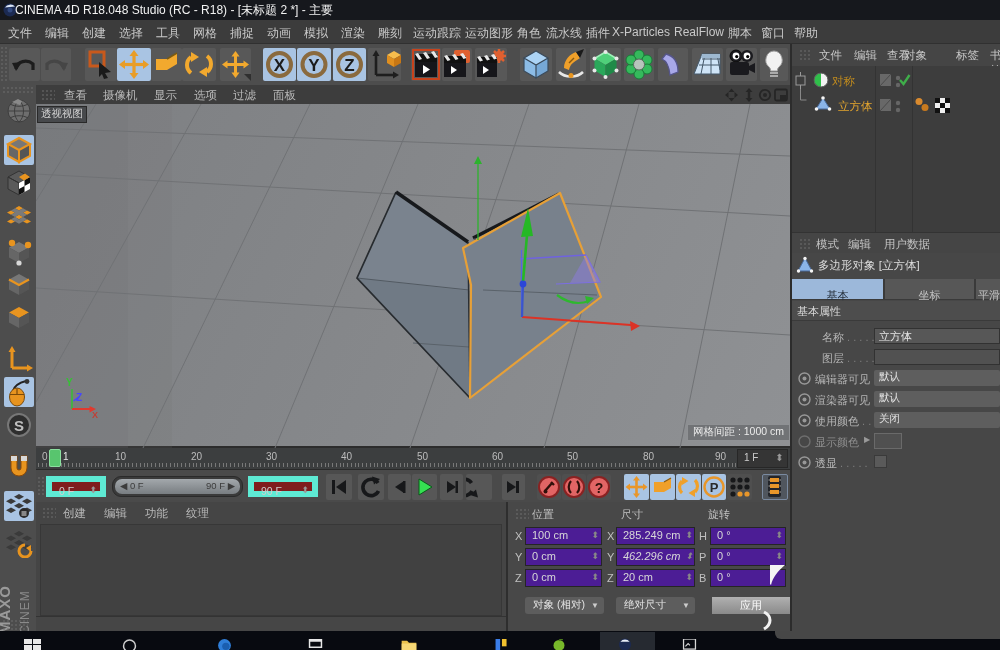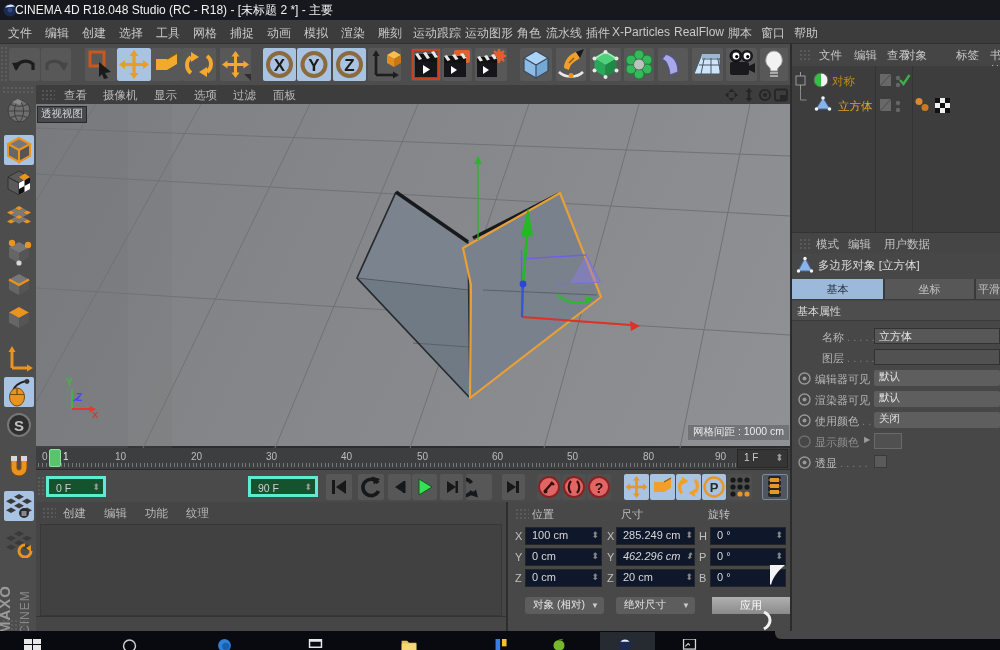--- a/index.html
+++ b/index.html
@@ -31,42 +31,42 @@
   .vmi { position:absolute; top:3px; color:#b9b9b9; font-size:11.5px; white-space:nowrap;}
   #viewport { left:36px; top:104px; width:754px; height:344px; background:linear-gradient(115deg,#7d7f82 0%,#85878a 45%,#8f9194 100%); border-bottom:2px solid #2c2c2c;}
   #vplabel { left:1px; top:2px; background:#47494c; border:1px solid #292929; color:#d2d2d2; font-size:10.5px; padding:0px 3px 1px 3px; }
   #gridlabel { right:0px; bottom:5px; background:#717376; border:1px solid #8f9194; color:#ebebeb; font-size:10.5px; padding:0 5px 1px 5px;}
 
   
   #ruler { left:36px; top:448px; width:754px; height:22px; background:#3c3e3f; border-bottom:1px solid #2a2a2a; }
   .rnum { position:absolute; top:3px; color:#bdbdbd; font-size:10px; }
   #onef { left:701px; top:1px; width:51px; height:19px; background:#353535; border:1px solid #272727; color:#cccccc; font-size:10px; padding:2px 0 0 6px; }
   #transport { left:36px; top:470px; width:754px; height:32px; background:#4a4a4a; }
-  .spin { position:absolute; top:6px; height:21px; background:#14532d; border:3px solid #5eead4; color:#cfcfcf; font-size:10.5px; padding-top:3px; padding-left:7px; }
+  .spin { position:absolute; top:6px; height:21px; background:#7f1d1d; border:6px solid #5eead4; color:#cfcfcf; font-size:10.5px; padding-top:3px; padding-left:7px; }
   .pbtn { position:absolute; top:4px; width:26px; height:26px; background:#575757; border-radius:2px; }
   .pbtn.blue { background:#a9c4e3; }
 
   
   #matman { left:36px; top:502px; width:470px; height:130px; background:#454545; }
   #matarea { left:4px; top:22px; width:462px; height:92px; background:#414141; border:1px solid #373737; }
   #statusbar { left:36px; top:616px; width:754px; height:16px; background:#464646; border-top:1px solid #333333; }
 
   
   #coords { left:506px; top:502px; width:284px; height:130px; background:#484848; border-left:2px solid #2e2e2e; }
   .clabel { position:absolute; color:#c0c0c0; font-size:11px;text-align:center; }
-  .cbox { position:absolute; height:18px; background:#0f172a; border:1px solid #252525; color:#d8d8d8; font-size:11px; padding:1px 0 0 6px; white-space:nowrap; overflow:hidden;}
+  .cbox { position:absolute; height:18px; background:#4c1d95; border:1px solid #252525; color:#d8d8d8; font-size:11px; padding:1px 0 0 6px; white-space:nowrap; overflow:hidden;}
   .cdrop { position:absolute; height:17px; background:#5d5d5d; border-radius:3px; color:#e2e2e2; font-size:10.5px; padding:1px 0 0 8px; white-space:nowrap;}
 
   
   #rightpanel { left:790px; top:44px; width:210px; height:594px; background:#474747; border-left:2px solid #2c2c2c; }
   #ommenu { position:absolute; left:0; top:0; width:210px; height:22px; background:#454545; }
   #omtree { position:absolute; left:0; top:22px; width:210px; height:166px; background:#3d3d3d; }
   .ommi { position:absolute; top:4px; color:#c5c5c5; font-size:11.5px; }
   #ammenu { position:absolute; left:0; top:188px; width:210px; height:21px; background:#454545; border-top:1px solid #333; }
-  .tab { position:absolute; top:0; height:20px; font-size:11px; text-align:center; padding-top:3px; }
+  .tab { position:absolute; top:0; height:20px; font-size:11px; text-align:center; padding-top:9px; }
   .arow { position:absolute; left:0; width:210px; height:21px; }
   .albl { position:absolute; top:3px; color:#b5b5b5; font-size:11px; white-space:nowrap;}
   .ainp { position:absolute; left:82px; top:1px; width:126px; height:16px; background:#575757; border:1px solid #323232; color:#e6e6e6; font-size:11px; padding:0 0 0 4px; }
   .adrop { position:absolute; left:82px; top:1px; width:126px; height:16px; background:#5e5e5e; border-radius:2px; color:#e2e2e2; font-size:10.5px; padding:0 0 0 5px; }
 
   
   #taskbar { left:0; top:631px; width:1000px; height:19px; background:#080a10; }
 </style>
 </head>
 <body>
@@ -515,20 +515,25 @@
   <span class="rnum" style="left:607px">80</span>
   <span class="rnum" style="left:679px">90</span>
   <div class="abs" style="left:2px;top:15px;width:700px;height:4px;background-image:repeating-linear-gradient(to right,#787878 0 1px,rgba(0,0,0,0) 1px 3.77px);"></div>
   <div class="abs" style="left:13px;top:1px;width:12px;height:18px;background:#58c56e;border:1px solid #8ce0a0;border-radius:2px;"></div>
   <span class="rnum" style="left:27px;color:#e8e8e8;">1</span>
   <div class="abs" id="onef">1 F&nbsp;&nbsp;&nbsp;&nbsp;&nbsp;&nbsp;<span style="color:#999">⬍</span></div>
 </div>
 <div class="abs" id="transport">
   <div class="abs grip" style="left:1px;top:6px;width:7px;height:20px;"></div>
   <div class="spin" style="left:10px;width:60px;">0 F<span style="position:absolute;right:3px;top:3px;color:#999;font-size:9px;">⬍</span></div>
+  <div class="abs" style="left:76px;top:6px;width:131px;height:21px;background:#3a3a3a;border:1px solid #2a2a2a;border-radius:9px;">
+    <div style="position:absolute;left:2px;top:2px;width:125px;height:15px;border-radius:7px;background:linear-gradient(#a3a8ac,#787d81);"></div>
+    <span style="position:absolute;left:7px;top:3px;font-size:9.5px;color:#3c3c3c;">◀ 0 F</span>
+    <span style="position:absolute;right:7px;top:3px;font-size:9.5px;color:#3c3c3c;">90 F ▶</span>
+  </div>
   <div class="spin" style="left:212px;width:70px;">90 F<span style="position:absolute;right:3px;top:3px;color:#999;font-size:9px;">⬍</span></div>
   <div class="pbtn" style="left:290px;"><svg width="26" height="26" viewBox="0 0 26 26">
         <g fill="#17181a">
           <rect x="6" y="6" width="3" height="14"></rect>
           <path d="M20 6 L10 13 L20 20 Z"></path>
         </g>
       </svg></div>
   <div class="pbtn" style="left:322px;"><svg width="26" height="26" viewBox="0 0 26 26">
         <path d="M20 9 A8.2 8.2 0 1 0 20.5 17" stroke="#17181a" stroke-width="3.6" fill="none"></path>
         <path d="M14 2.5 l8 2.5 l-6 5.5 z" fill="#17181a"></path>

